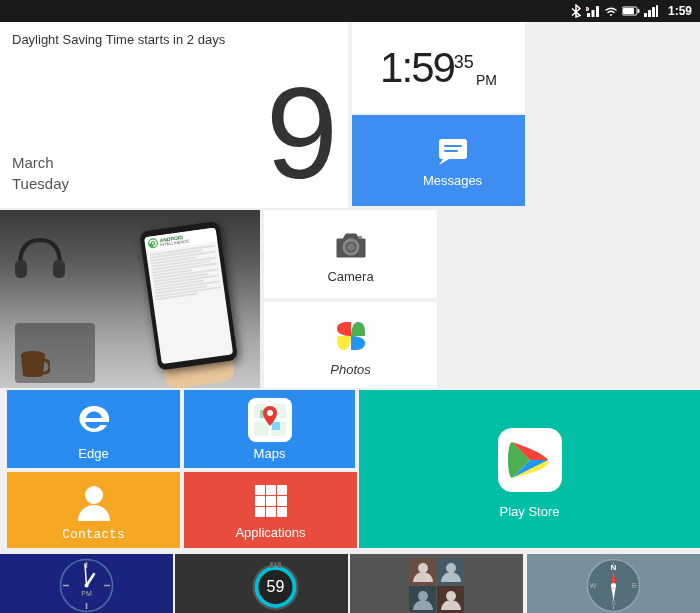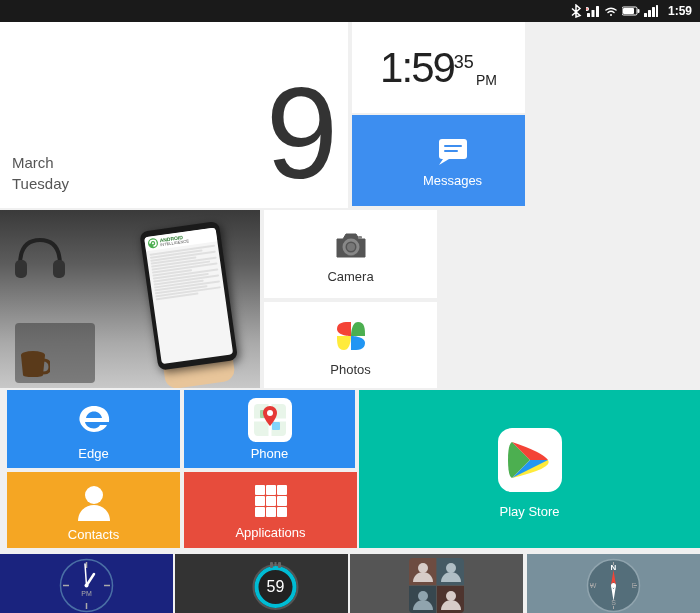--- a/index.html
+++ b/index.html
@@ -185,20 +185,21 @@
     .tile-photos {
       width: 175px;
       height: 90px;
       background: #fff;
       display: flex;
       flex-direction: column;
       align-items: center;
       justify-content: center;
       border-left: 2px solid #f0f0f0;
       border-bottom: 2px solid #f0f0f0;
+      font-style: italic;
     }
 
     .right-col2 {
       display: flex;
       flex-direction: column;
       width: 175px;
       align-items: flex-end;
     }
     .tile-edge {
       width: 175px;
@@ -356,20 +357,21 @@
       </svg>
       <span class="status-time">1:59</span>
     </div>
   </div>
 
   <div class="tile-grid">
 
     <div class="row1">
 
       <div class="tile-calendar">
+        <span class="daylight-text">Daylight Saving Time starts in 2 days</span>
         <div class="day-number">9</div>
         <div class="date-label">
           <div>March</div>
           <div>Tuesday</div>
         </div>
       </div>
 
       <div style="display:flex; flex-direction:column; width:350px;">
 
         <div class="tile-clock" style="width:175px; height:93px; background:#fff; display:flex; align-items:center; justify-content:center; border-left:2px solid #f0f0f0; border-bottom:2px solid #f0f0f0; align-self:flex-start;">
@@ -511,24 +513,24 @@
 
               <path d="M2 18 L34 18" stroke="#fff" stroke-width="3"></path>
               <path d="M18 2 L18 34" stroke="#fff" stroke-width="3"></path>
               <rect x="8" y="8" width="8" height="8" fill="#a5d6a7" rx="1"></rect>
               <rect x="20" y="20" width="8" height="8" fill="#81d4fa" rx="1"></rect>
 
               <path d="M18 4 C14 4 11 7 11 11 C11 16 18 24 18 24 C18 24 25 16 25 11 C25 7 22 4 18 4Z" fill="#e53935"></path>
               <circle cx="18" cy="11" r="3" fill="#fff"></circle>
             </svg>
           </div>
-          <span class="tile-label">Phone</span>
-        </div>
-
-        <div class="tile-contacts" style="border-top:2px solid #f0f0f0;">
+          <span class="tile-label">Maps</span>
+        </div>
+
+        <div class="tile-contacts" style="border-top:2px solid #f0f0f0;font-family:Liberation Mono, monospace;">
           <svg width="44" height="44" viewBox="0 0 44 44">
             <circle cx="22" cy="16" r="9" fill="#fff"></circle>
             <path d="M6 42 C6 32 14 26 22 26 C30 26 38 32 38 42Z" fill="#fff"></path>
           </svg>
           <span class="tile-label">Contacts</span>
         </div>
 
         <div class="tile-applications" style="border-left:2px solid #f0f0f0; border-top:2px solid #f0f0f0;">
           <svg width="40" height="40" viewBox="0 0 40 40">
             <rect x="4" y="4" width="10" height="10" rx="1" fill="#fff"></rect>

